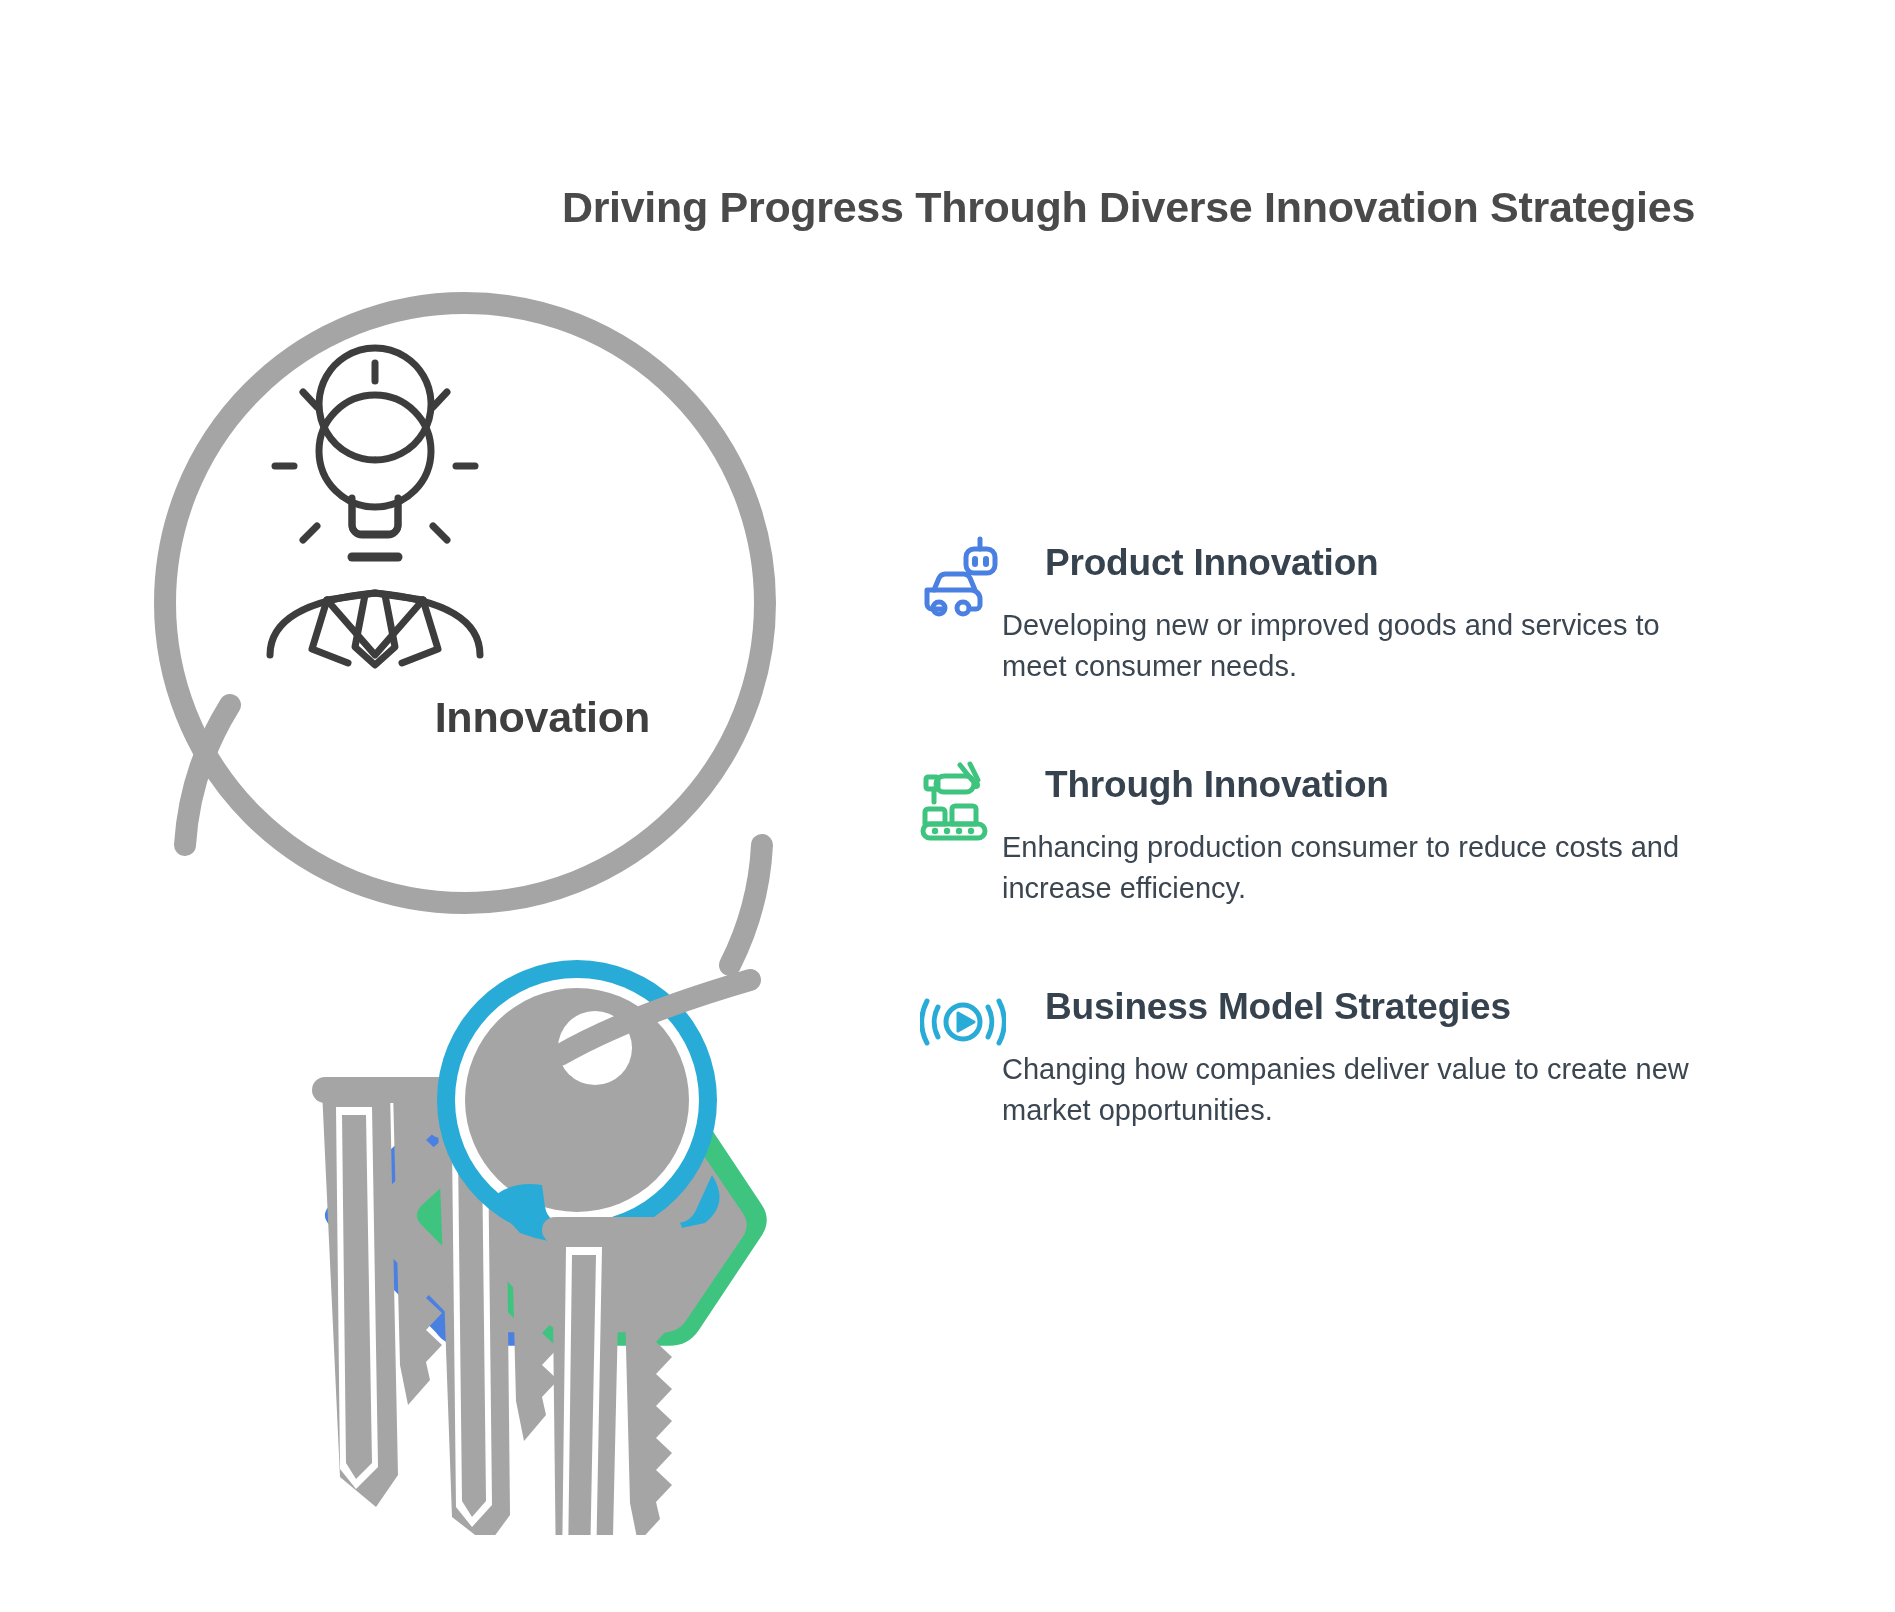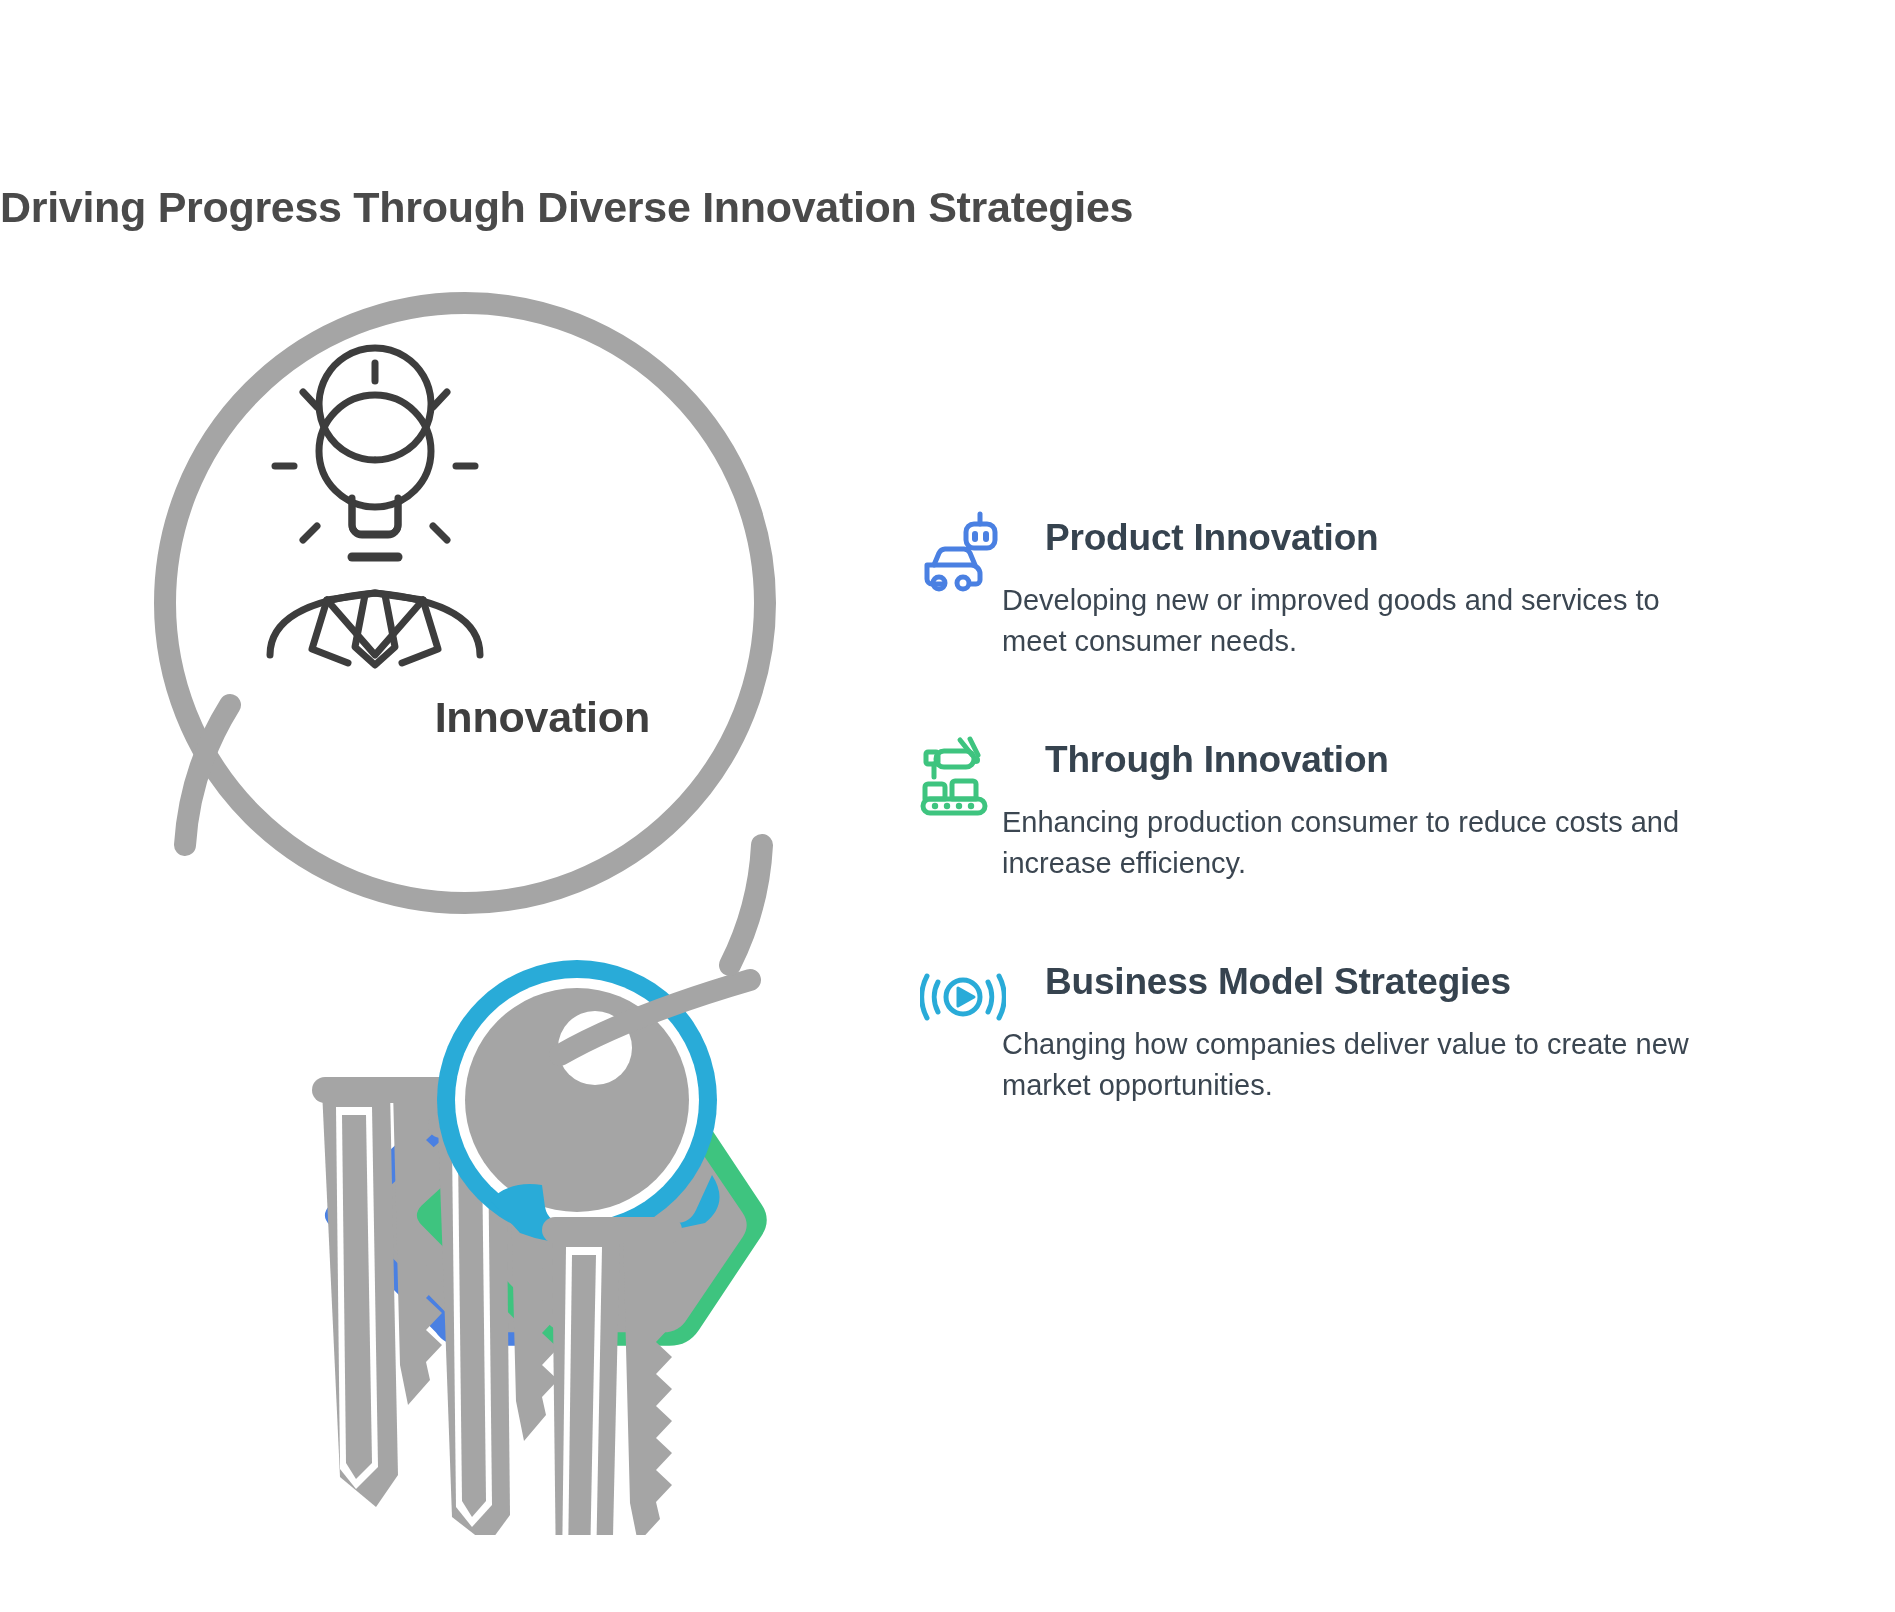--- a/index.html
+++ b/index.html
@@ -21,21 +21,21 @@
     height: 1612px;
     background: #ffffff;
   }
 
   
   .page-title {
     position: absolute;
     left: 0;
     top: 183px;
     width: 1695px;
-    text-align: left;
+    text-align: right;
     font-size: 43px;
     font-weight: bold;
     letter-spacing: -0.3px;
     color: #4a4a4a;
     font-family: "Liberation Sans", sans-serif;
     white-space: nowrap;
   }
 
   
   .illustration {
@@ -61,21 +61,21 @@
     font-weight: bold;
     color: #3f3f3f;
     letter-spacing: -0.2px;
     white-space: nowrap;
   }
 
   
   .items {
     position: absolute;
     left: 910px;
-    top: 505px;
+    top: 530px;
     width: 790px;
   }
   .item {
     position: relative;
     margin-bottom: 52px;
     min-height: 170px;
   }
   .item-icon {
     position: absolute;
     left: 10px;

